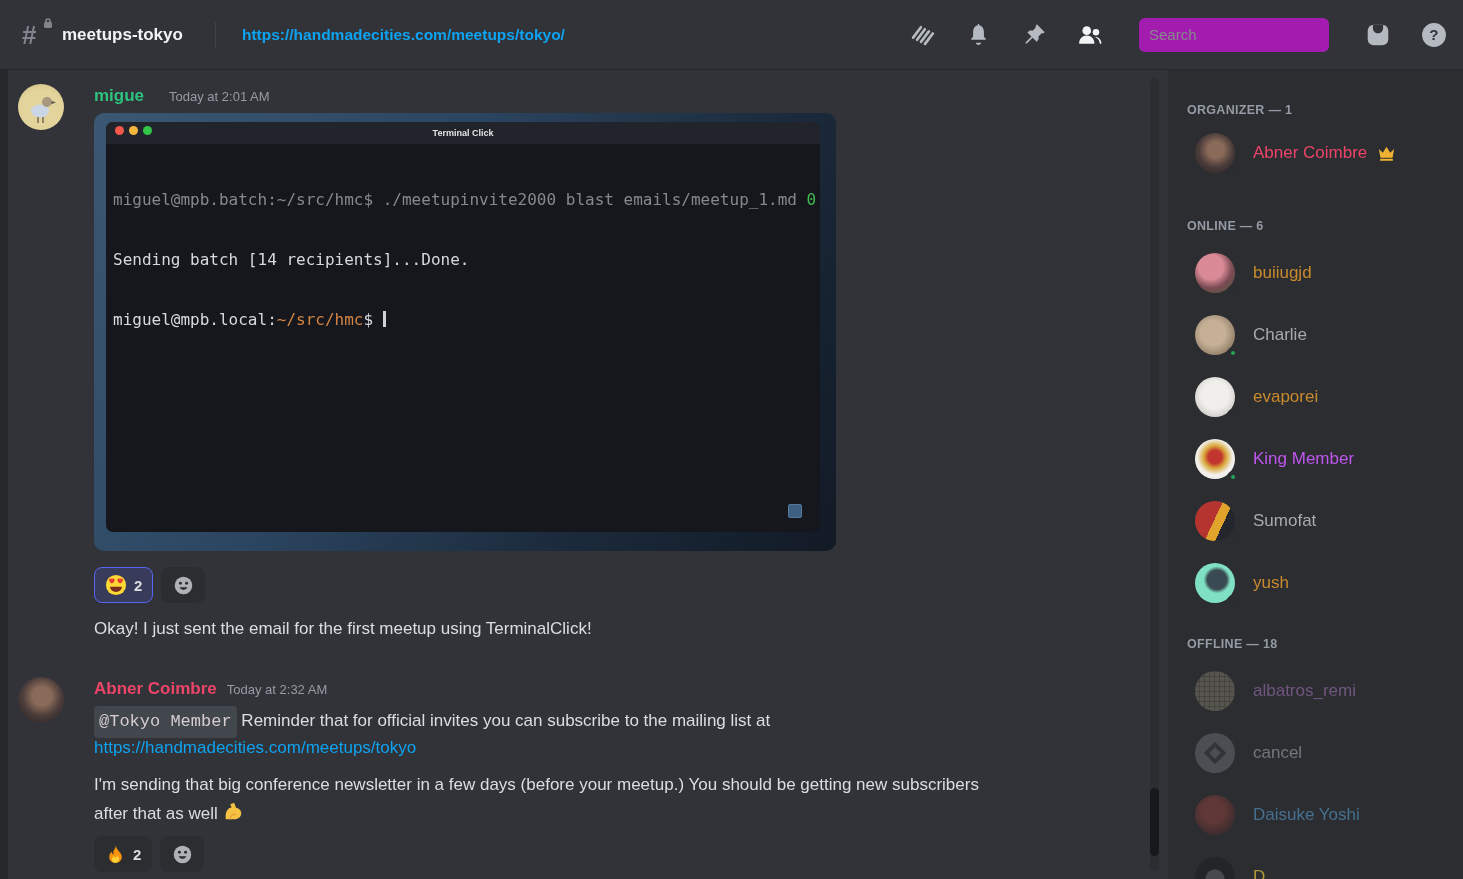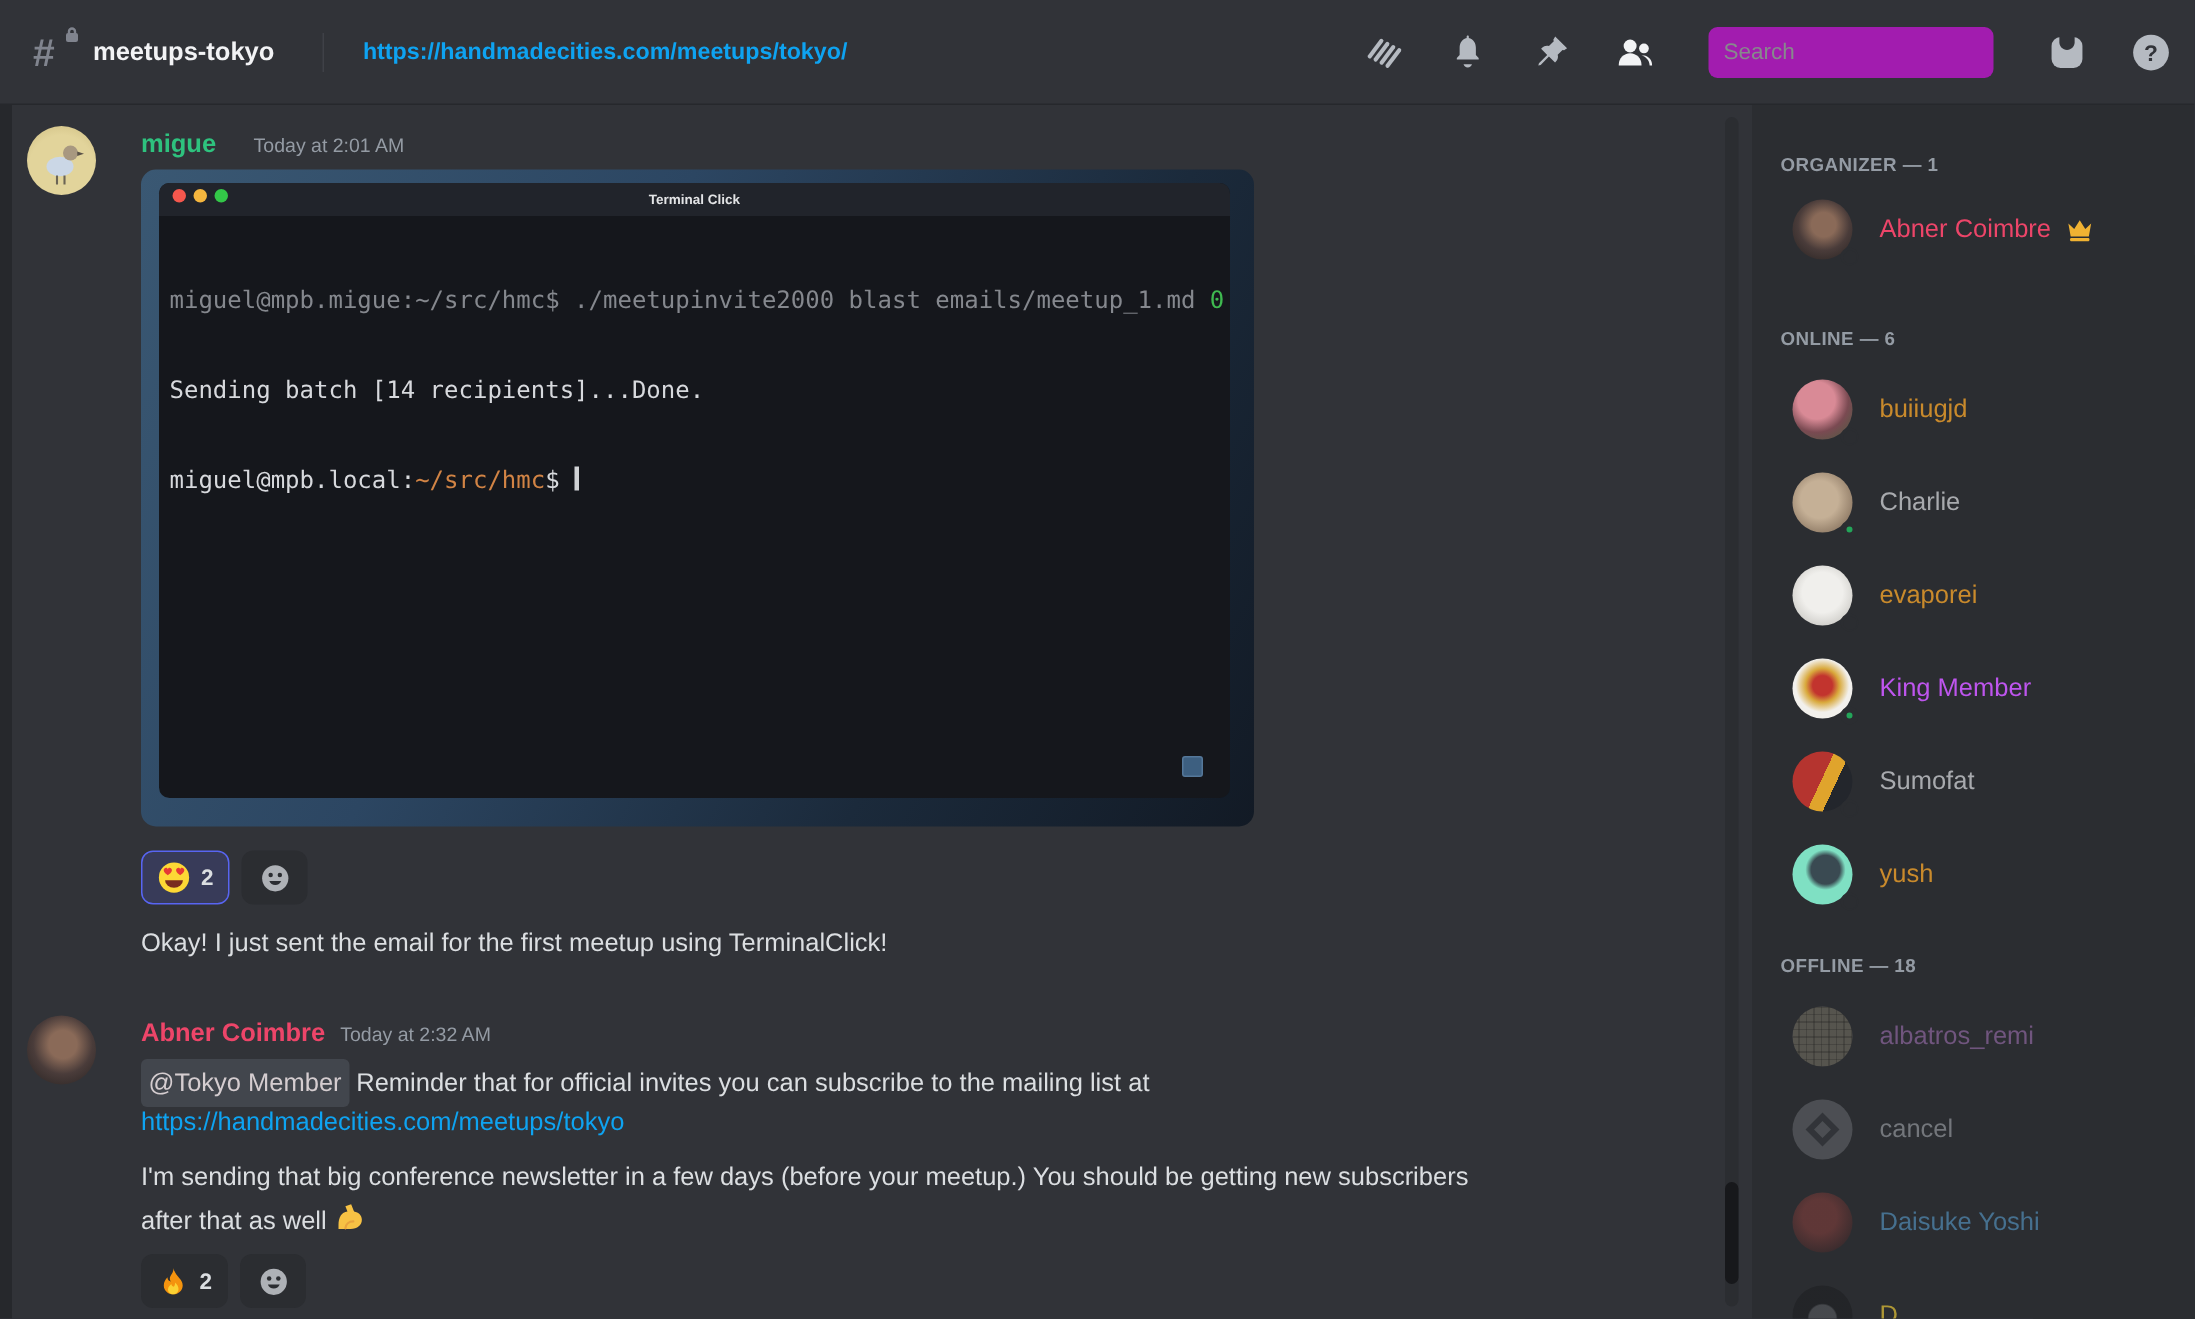--- a/index.html
+++ b/index.html
@@ -205,21 +205,21 @@
       <div class="termwin">
         <div class="termbar">
           <div class="lights">
             <span class="light l-red"></span>
             <span class="light l-yel"></span>
             <span class="light l-grn"></span>
           </div>
           <span class="termtitle">Terminal Click</span>
         </div>
         <div class="termbody">
-          <div><span class="t-dim" style="color: rgb(133, 136, 142);">miguel@mpb.migue:~/src/hmc$ ./meetupinvite2000 blast emails/meetup_1.md </span><span class="t-green" style="color: rgb(63, 186, 80);">0</span></div>
+          <div><span class="t-dim" style="color: rgb(133, 136, 142);">miguel@mpb.batch:~/src/hmc$ ./meetupinvite2000 blast emails/meetup_1.md </span><span class="t-green" style="color: rgb(63, 186, 80);">0</span></div>
           <div class="t-white">Sending batch [14 recipients]...Done.</div>
           <div><span class="t-white">miguel@mpb.local:</span><span class="t-path" style="color: rgb(210, 132, 69);">~/src/hmc</span><span class="t-white">$ </span><span class="cursor"></span></div>
         </div>
         <div class="term-mini"></div>
       </div>
     </div>
 
     <div class="reactions" style="top:497px;">
       <div class="reaction reacted" style="border-color: rgb(88, 101, 242);">
         <svg width="22" height="22" viewBox="0 0 24 24">
@@ -241,21 +241,21 @@
     </div>
 
     <div class="mtext" style="top:545px;">Okay! I just sent the email for the first meetup using TerminalClick!</div>
 
     <div class="avatar av-abner" style="top:607px;"></div>
     <div class="msg-head" style="top:609px;">
       <span class="author" style="color: rgb(237, 69, 105);">Abner Coimbre</span>
       <span class="tstamp">Today at 2:32 AM</span>
     </div>
     <div class="mtext" style="top:636px; line-height:30px;">
-      <span class="mention" style="color: rgb(213, 205, 208);">@Tokyo Member</span>
+      <span class="mention" style="color: rgb(213, 205, 208); font-family: Liberation Mono, monospace;">@Tokyo Member</span>
       <span>Reminder that for official invites you can subscribe to the mailing list at</span>
     </div>
     <div class="linkline" style="top: 668px; color: rgb(14, 163, 241);">https://handmadecities.com/meetups/tokyo</div>
     <div class="mtext para" style="top:700px; line-height:29px;">
       <span>I'm sending that big conference newsletter in a few days (before your meetup.) You should be getting new subscribers after that as well</span><svg class="flexsvg" width="22" height="22" viewBox="0 0 24 24">
         <path d="M4 17c0-5.5 2.3-9.5 6.5-9.8L9 3.5 13.2 2l2.1 5.3c3.4.5 5.7 3 5.7 6 0 3.8-3.3 6.7-8.2 6.7H4Z" fill="#F7C244"></path>
         <path d="M9 19.5c.3-3 2.6-5 5.8-5" fill="none" stroke="#E8A33D" stroke-width="1.6" stroke-linecap="round"></path>
       </svg>
     </div>
 

